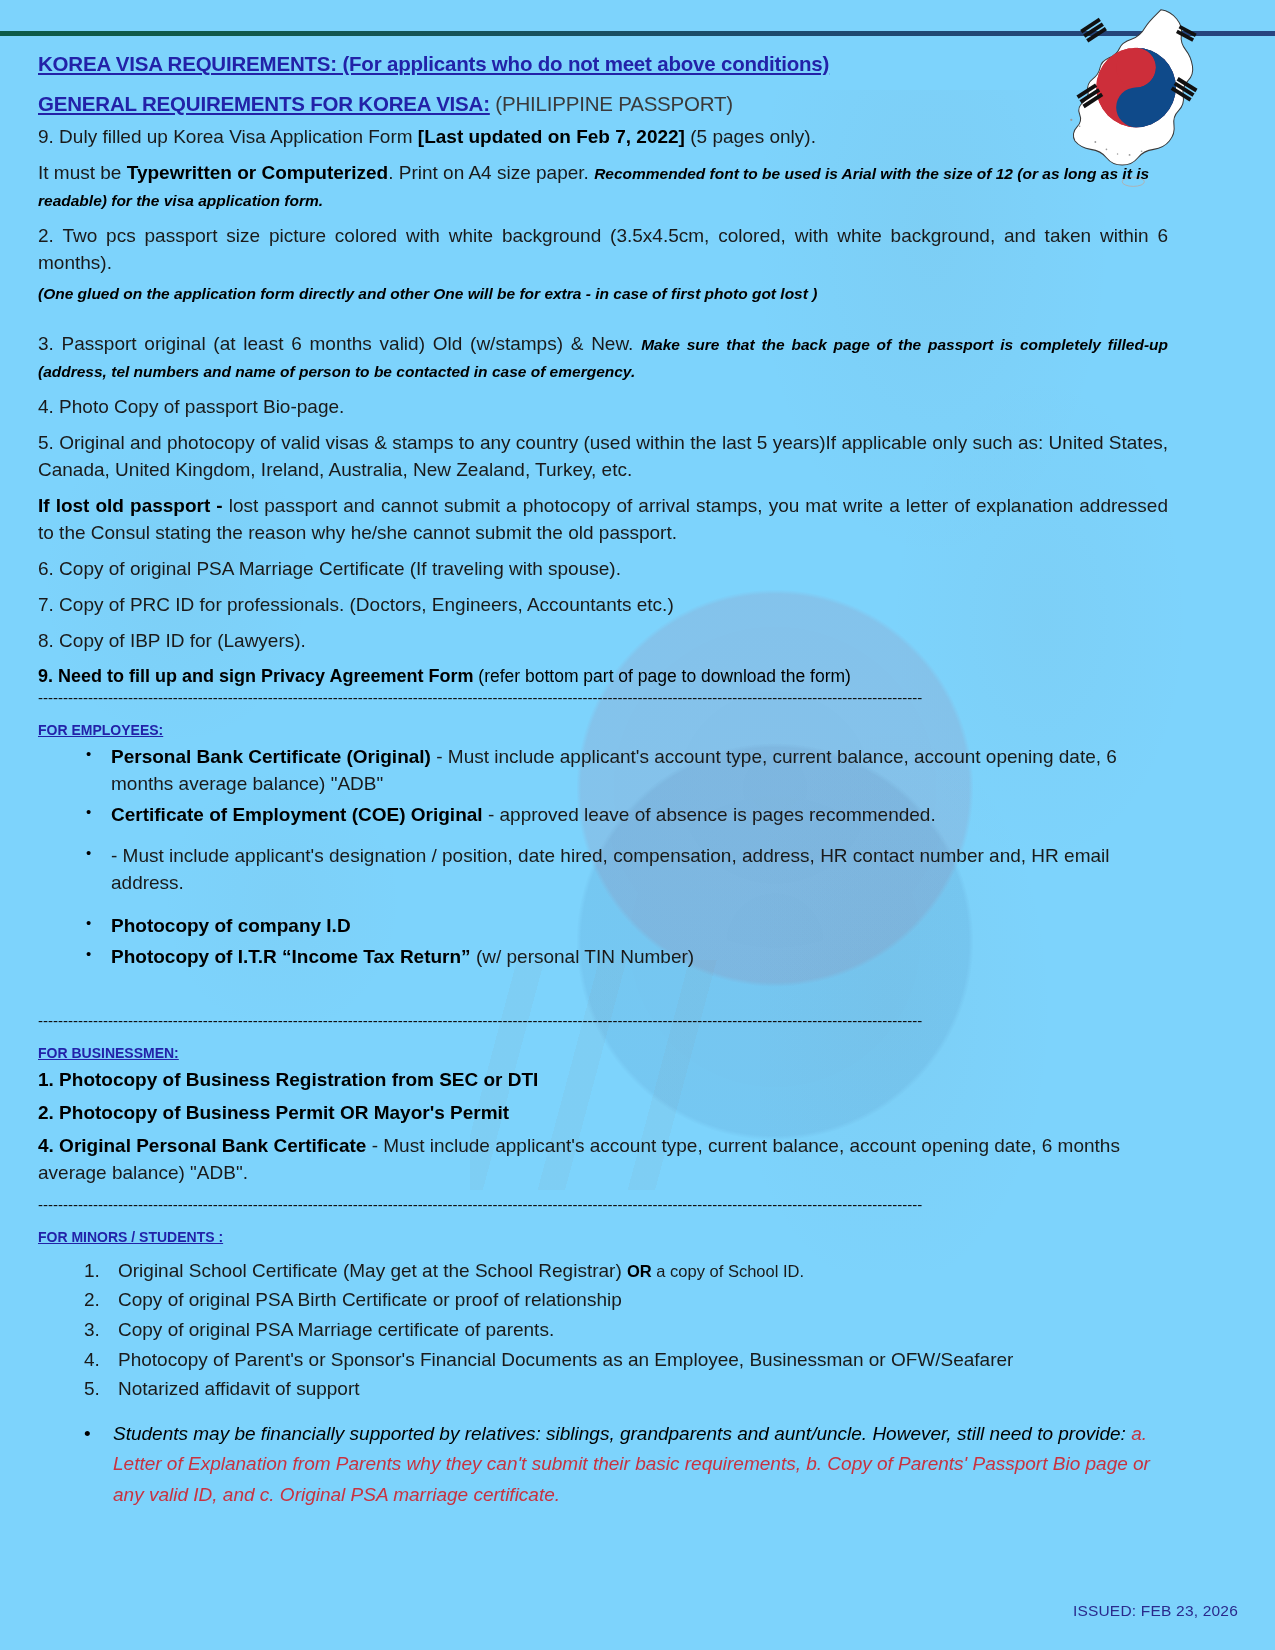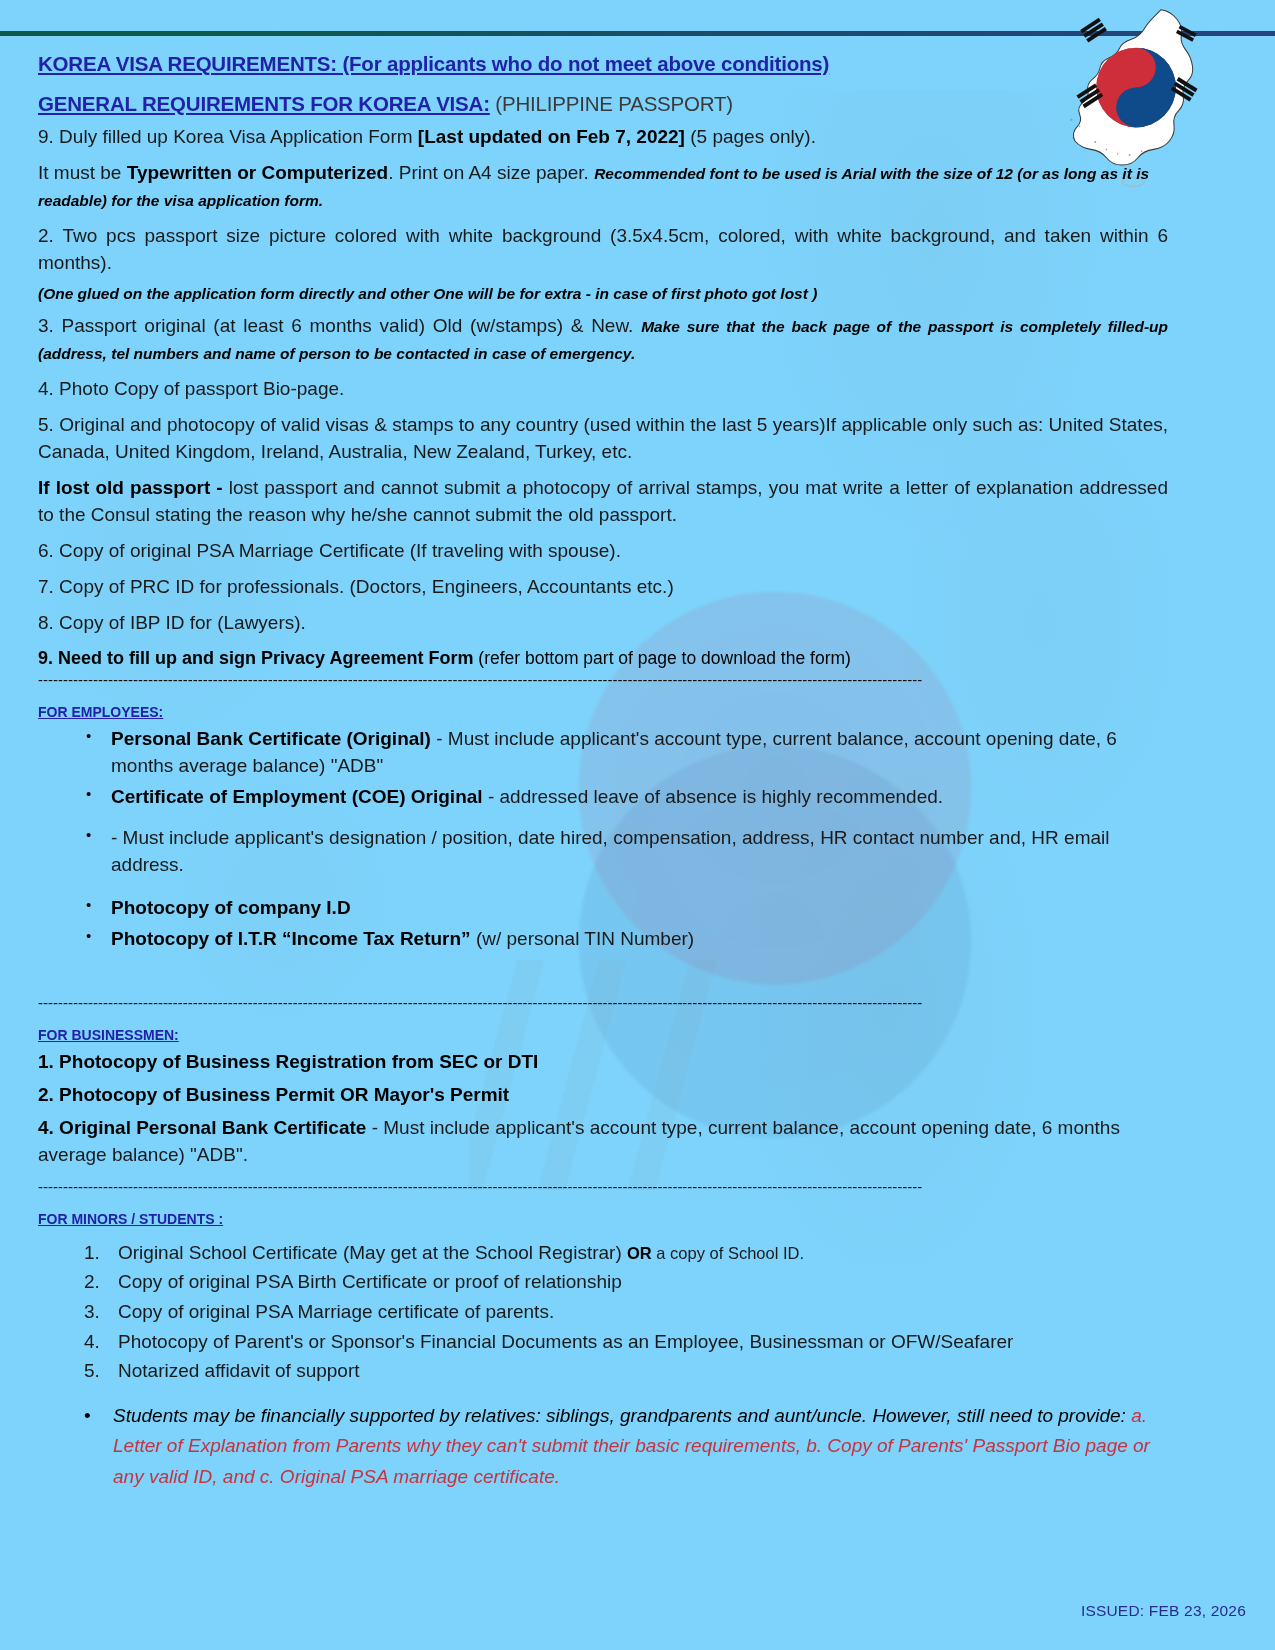--- a/index.html
+++ b/index.html
@@ -141,21 +141,21 @@
     font-size: 15.5px;
     color: #000;
   }
   .note-bi {
     font-weight: bold;
     font-style: italic;
     font-size: 15.5px;
     color: #000;
     display: block;
     margin-top: -2px;
-    margin-bottom: 8px;
+    margin-bottom: 26px;
     line-height: 1.35;
   }
   .tight { margin-bottom: 3px; }
   .gap-top { margin-top: 16px; }
 
   p.item9 {
     font-size: 18px;
     margin: 6px 0 2px 0;
     line-height: 1.35;
   }
@@ -252,21 +252,21 @@
     font-style: normal;
   }
   .students-note .red {
     color: #c8323f;
   }
 
   .smallcap { font-size: 16.5px; }
 
   .footer {
     position: absolute;
-    right: 29px;
+    right: 37px;
     bottom: 30px;
     font-size: 15.5px;
     color: #2a2a8c;
     letter-spacing: 0.2px;
   }
 </style>
 </head>
 <body>
 
 <div class="page">
@@ -380,21 +380,21 @@
     <div class="dashes">---------------------------------------------------------------------------------------------------------------------------------------------------------------------------------</div>
 
     
     <div class="section-head">FOR EMPLOYEES:</div>
 
     <ul class="dots">
       <li>
         <span class="b">Personal Bank Certificate (Original)</span><span>  - Must include applicant's account type, current balance, account opening date, 6 months average balance) "ADB"</span>
       </li>
       <li>
-        <span class="b">Certificate of Employment (COE) Original</span><span> - addressed leave of absence is highly recommended.</span>
+        <span class="b">Certificate of Employment (COE) Original</span><span> - approved leave of absence is pages recommended.</span>
       </li>
       <li class="nobullet" style="margin-top:14px;">
         <span>- Must include applicant's designation / position, date hired, compensation, address, HR contact number and, HR email address.</span>
       </li>
       <li style="margin-top:16px;">
         <span class="b">Photocopy of company I.D</span>
       </li>
       <li>
         <span class="b">Photocopy of I.T.R “Income Tax Return”</span><span> (w/ personal TIN Number)</span>
       </li>

